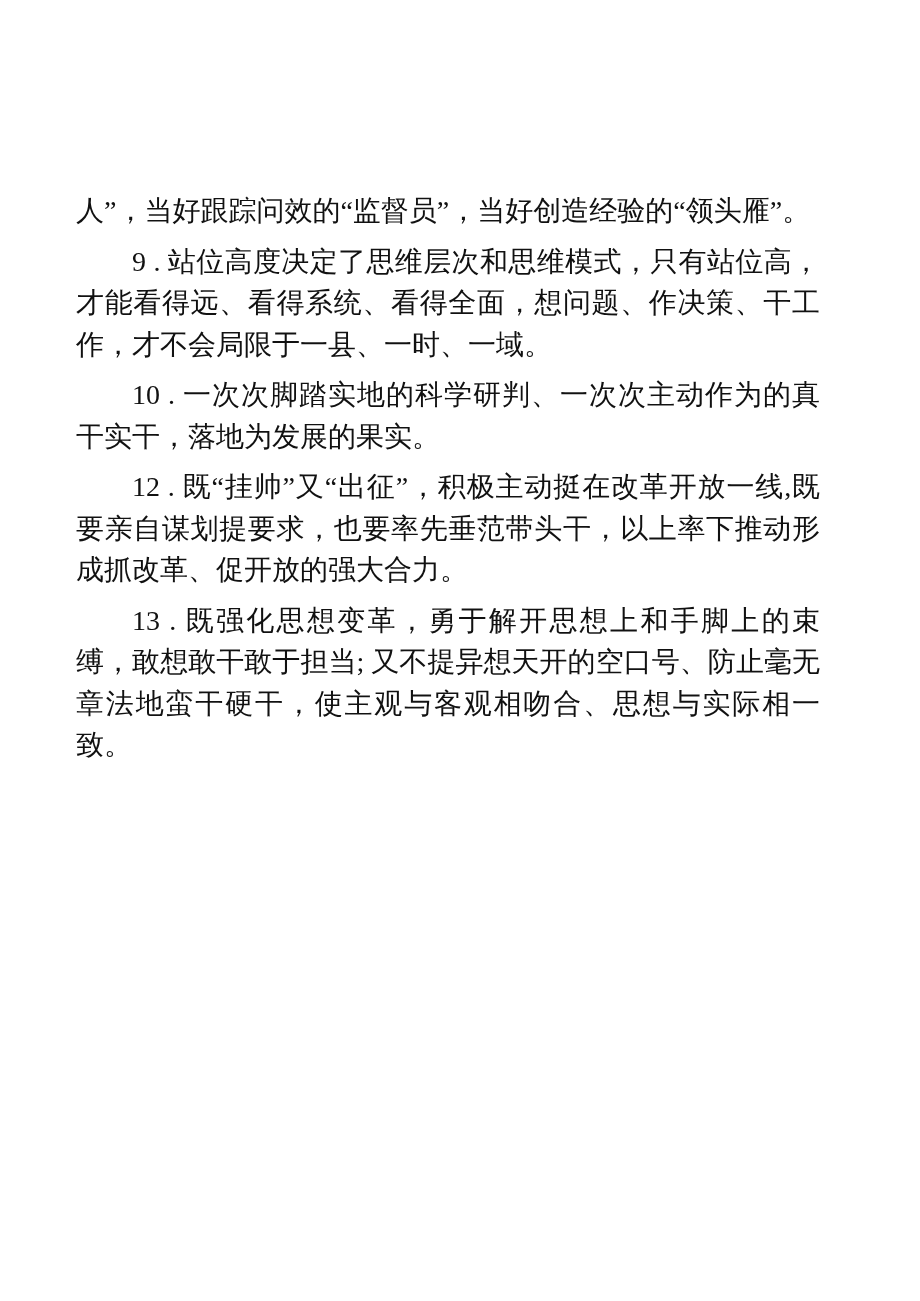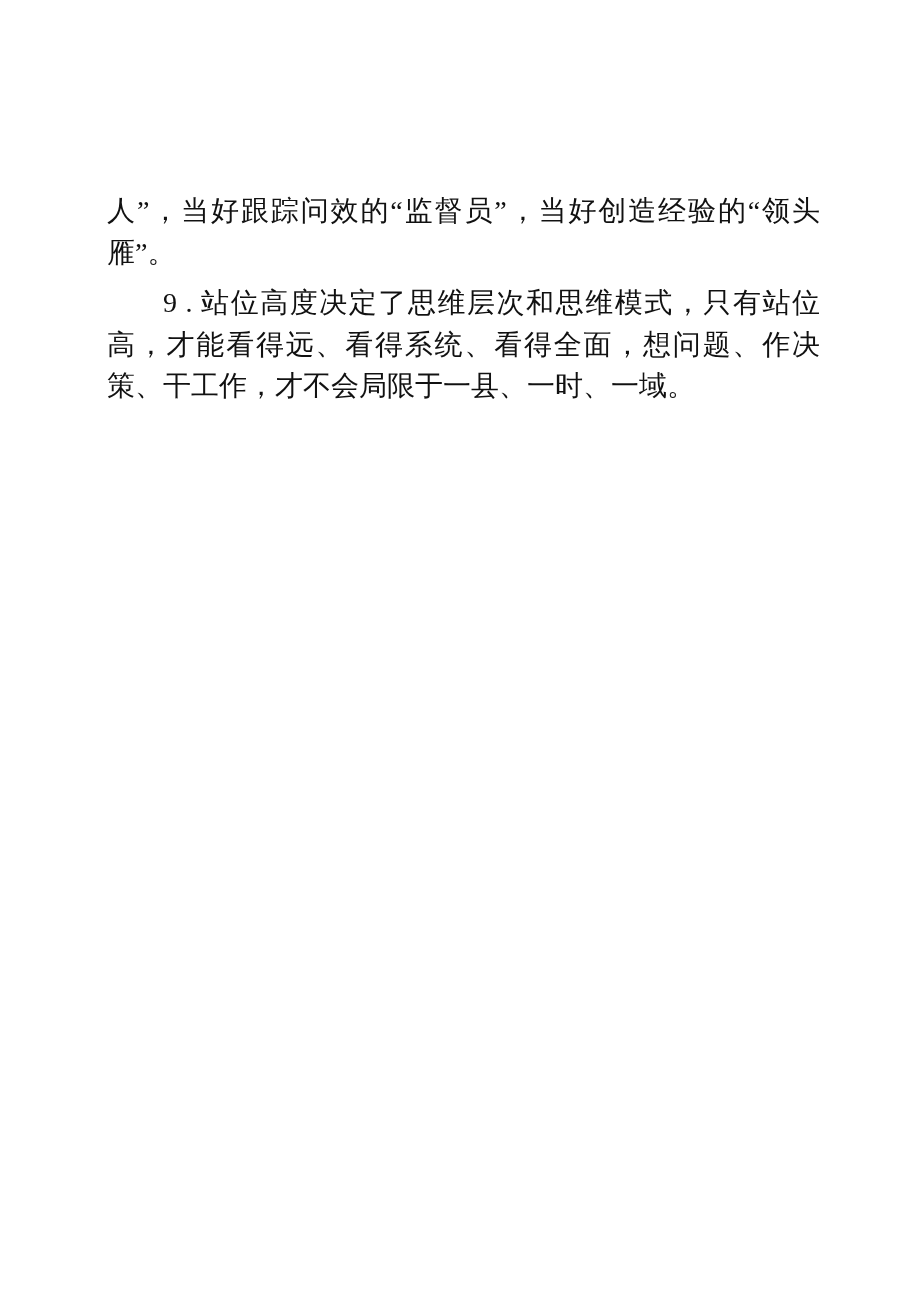--- a/index.html
+++ b/index.html
@@ -9,21 +9,21 @@
   }
   body {
     width: 920px;
     height: 1301px;
     overflow: hidden;
   }
   .doc-page {
     box-sizing: border-box;
     width: 920px;
     height: 1301px;
-    padding: 190px 100px 0 107px;
+    padding: 190px 100px 0 76px;
     background: #ffffff;
     font-family: "Liberation Serif", "DejaVu Serif", serif;
     font-size: 28px;
     line-height: 41.5px;
     color: #111111;
     text-align: justify;
   }
   .doc-page p {
     margin: 0 0 9px 0;
     word-break: break-all;
@@ -31,13 +31,16 @@
   .doc-page p.indent {
     text-indent: 2em;
   }
 </style>
 </head>
 <body>
 
 <div class="doc-page">
   <p>人”，当好跟踪问效的“监督员”，当好创造经验的“领头雁”。</p>
   <p class="indent">9 . 站位高度决定了思维层次和思维模式，只有站位高，才能看得远、看得系统、看得全面，想问题、作决策、干工作，才不会局限于一县、一时、一域。</p>
+  <p class="indent">10 . 一次次脚踏实地的科学研判、一次次主动作为的真干实干，落地为发展的果实。</p>
+  <p class="indent">12 . 既“挂帅”又“出征”，积极主动挺在改革开放一线,既要亲自谋划提要求，也要率先垂范带头干，以上率下推动形成抓改革、促开放的强大合力。</p>
+  <p class="indent">13 . 既强化思想变革，勇于解开思想上和手脚上的束缚，敢想敢干敢于担当; 又不提异想天开的空口号、防止毫无章法地蛮干硬干，使主观与客观相吻合、思想与实际相一致。</p>
 </div>
 
 </body></html>

